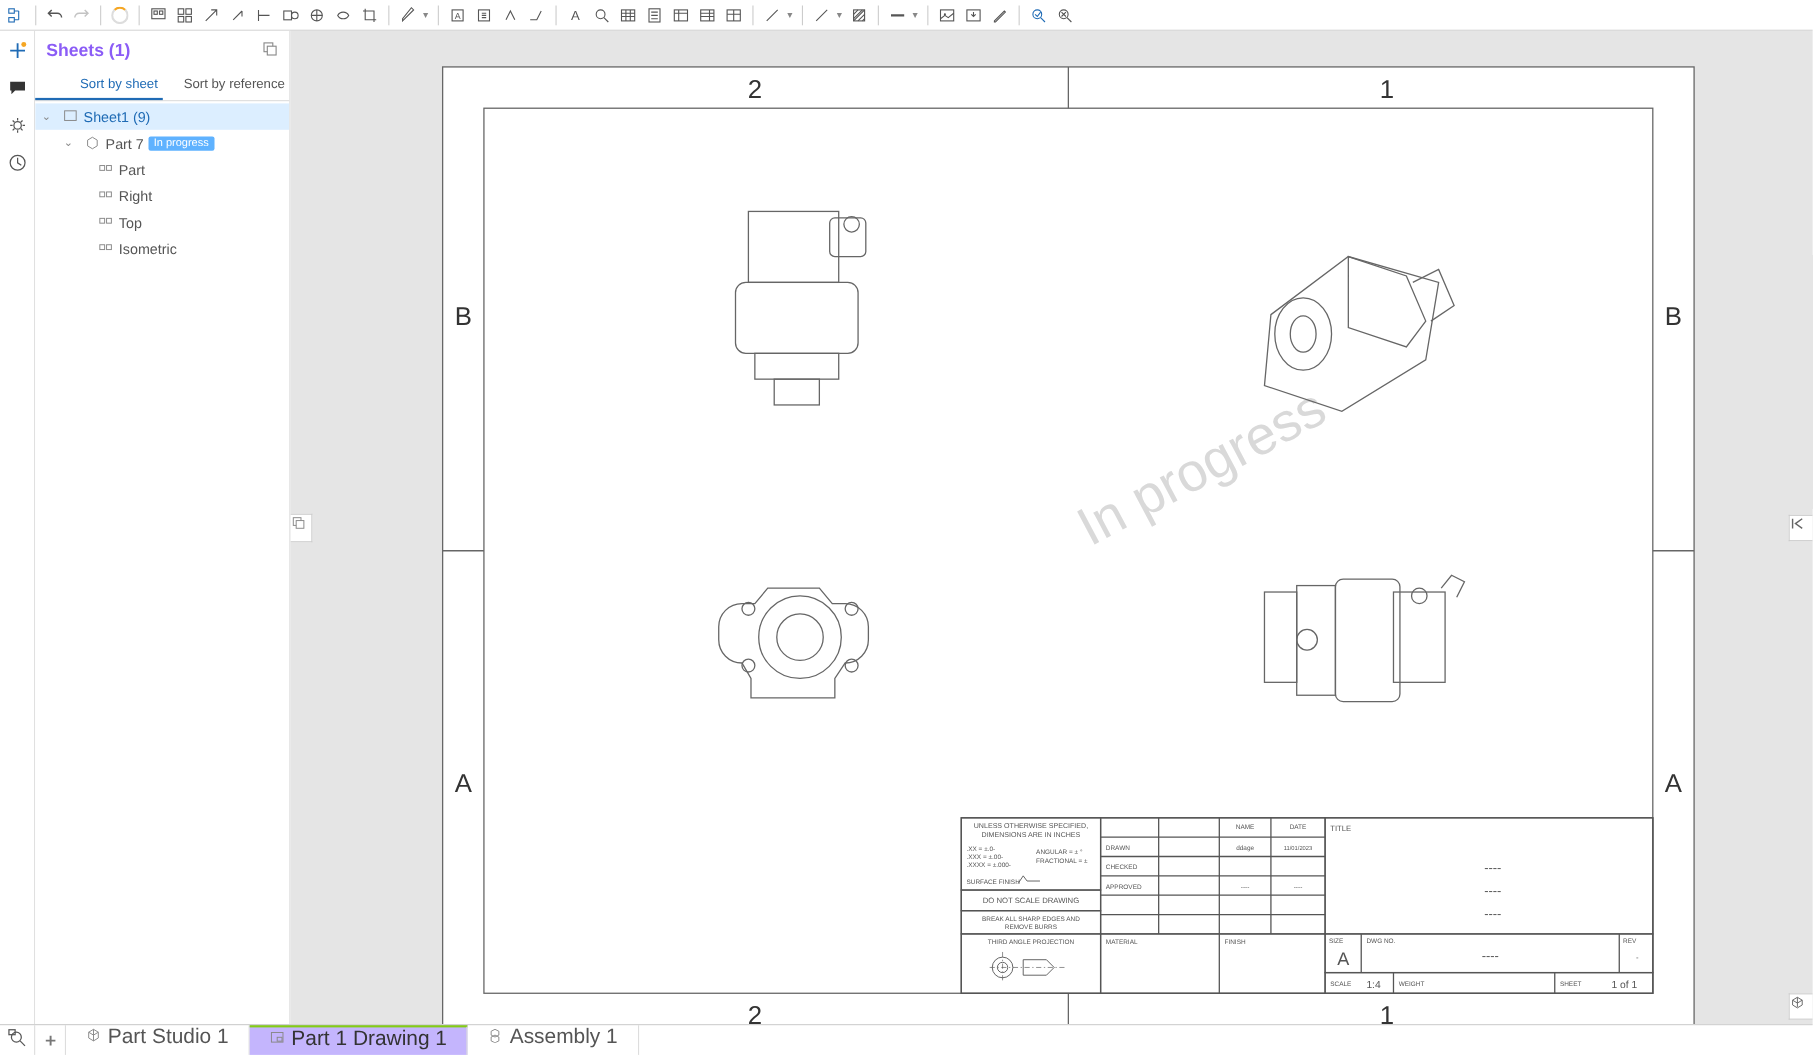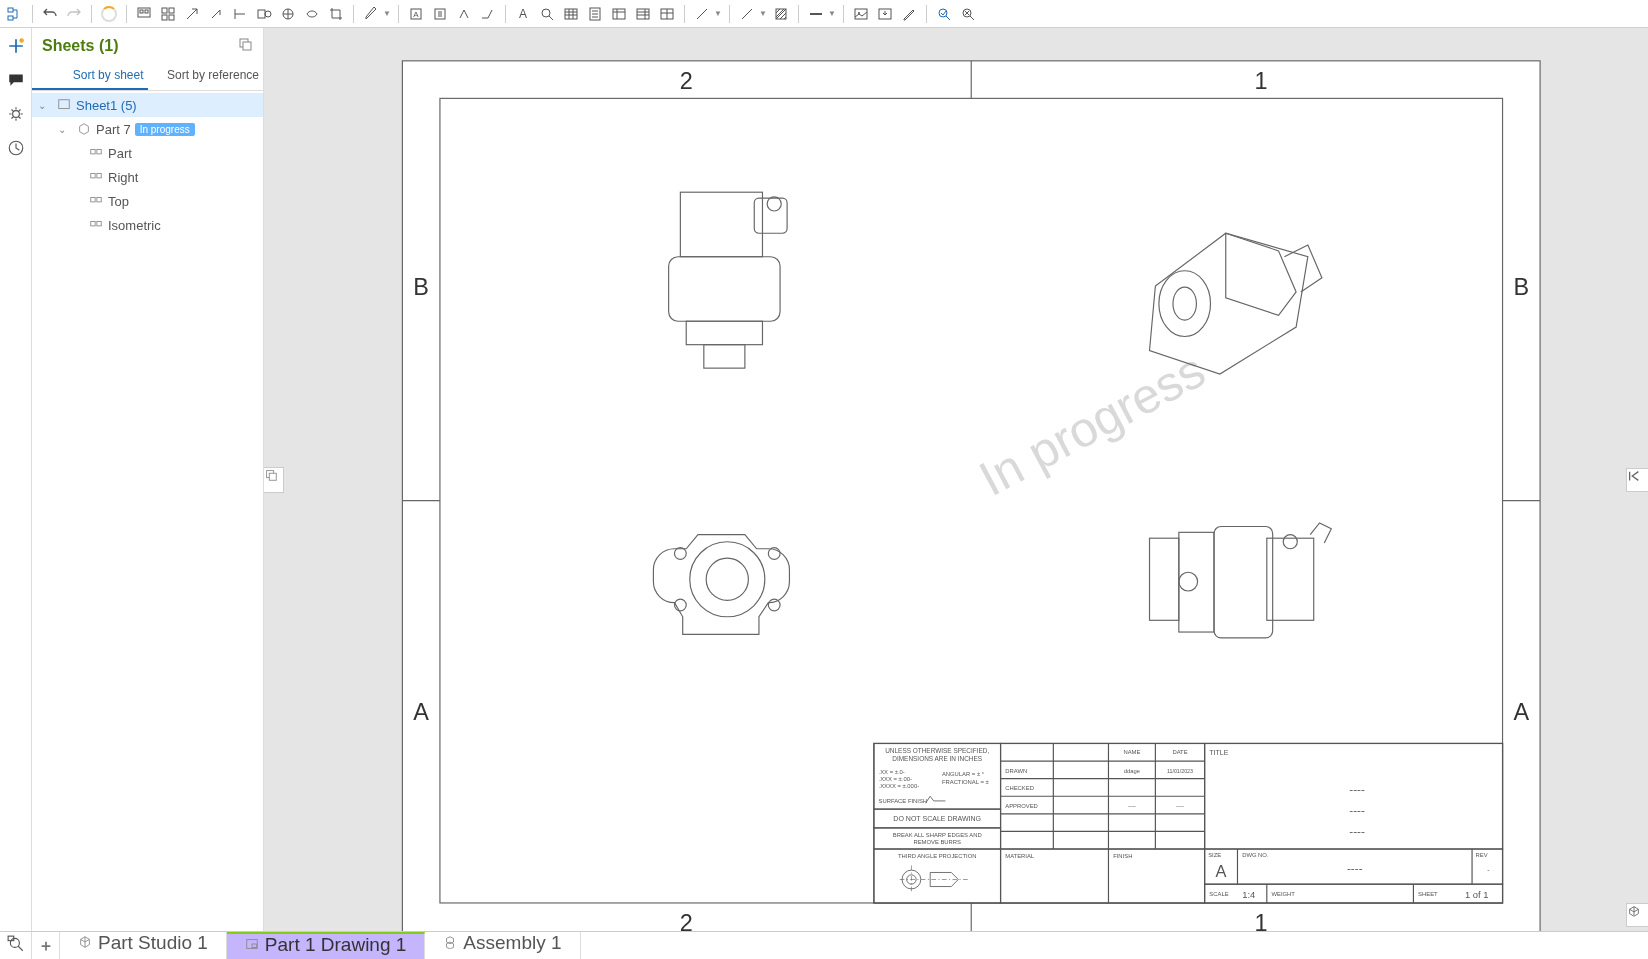--- a/index.html
+++ b/index.html
@@ -15,21 +15,21 @@
 .tb-caret { width: 10px; display: flex; align-items: center; justify-content: center; color: #888; font-size: 8px; }
 .tb-spinner { width:16px;height:16px;border:2px solid #ddd;border-top-color:#f5a623;border-radius:50%; }
 
 
 .main-row { flex: 1; display: flex; min-height: 0; }
 .left-rail { width: 32px; background: #fff; border-right: 1px solid #ddd; display: flex; flex-direction: column; align-items: center; padding-top: 6px; gap: 10px; }
 .left-rail .rail-btn { width:24px; height:24px; display:flex; align-items:center; justify-content:center; cursor:pointer; color:#555; }
 
 
 .panel { width: 232px; border-right: 1px solid #ddd; background:#fff; display:flex; flex-direction:column; }
-.panel-header { display:flex; align-items:center; justify-content:space-between; padding: 8px 10px 6px; color:#4d7c0f; font-size:16px; font-weight:600; }
+.panel-header { display:flex; align-items:center; justify-content:space-between; padding: 8px 10px 6px; color:#8b5cf6; font-size:16px; font-weight:600; }
 .panel-header .pop-icon { color:#666; cursor:pointer; }
 .panel-tabs { display:flex; border-bottom:1px solid #ddd; }
 .panel-tab { flex:1; text-align:right; font-size:12px; padding:6px 4px; cursor:pointer; color:#555; }
 .panel-tab.active { color:#1f6bb5; border-bottom:2px solid #1f6bb5; }
 .tree { flex:1; overflow:auto; padding:2px 0; }
 .tree-row { display:flex; align-items:center; height:24px; padding:0 6px; cursor:pointer; color:#555; gap:4px; }
 .tree-row.l1 { padding-left:6px; }
 .tree-row.l2 { padding-left:26px; }
 .tree-row.l3 { padding-left:56px; }
 .tree-row.sel { background:#dceeff; color:#1f6bb5; }
@@ -322,21 +322,21 @@
         <div class="panel-tab">Sort by reference</div>
       </div>
       <div class="tree">
         <div class="tree-row l1 sel">
           <span class="tree-toggle">⌄</span>
           <span class="tree-icon">
               <svg viewBox="0 0 16 16" width="14" height="14">
                 <rect x="2" y="2" width="12" height="10" stroke="#888" fill="none"></rect>
               </svg>
             </span>
-          <span>Sheet1 (5)</span>
+          <span>Sheet1 (9)</span>
         </div>
         <div class="tree-row l2">
           <span class="tree-toggle">⌄</span>
           <span class="tree-icon">
               <svg viewBox="0 0 16 16" width="14" height="14">
                 <path d="M3 5l5-3 5 3v6l-5 3-5-3z" stroke="#888" fill="none"></path>
               </svg>
             </span>
           <span>Part 7</span>
           <span class="badge">In progress</span>

